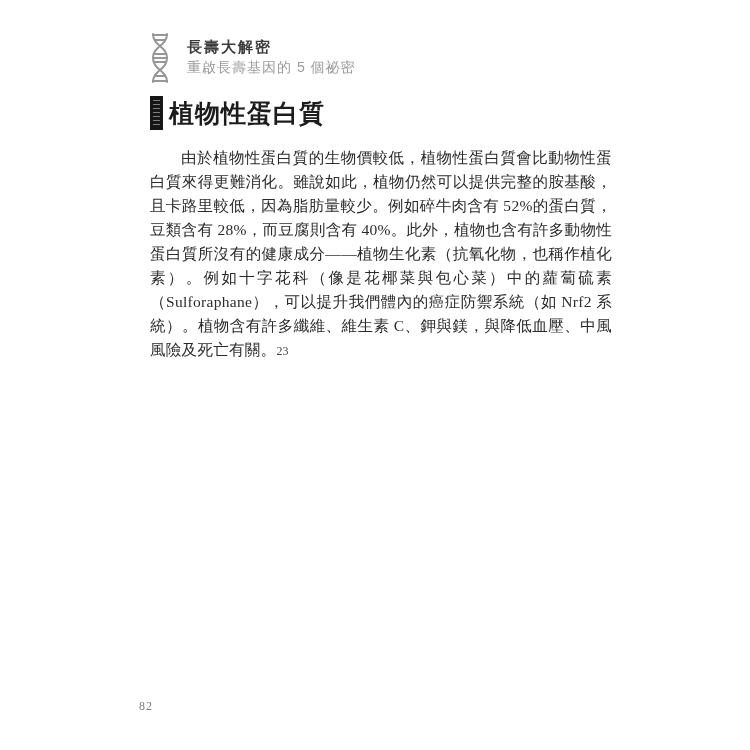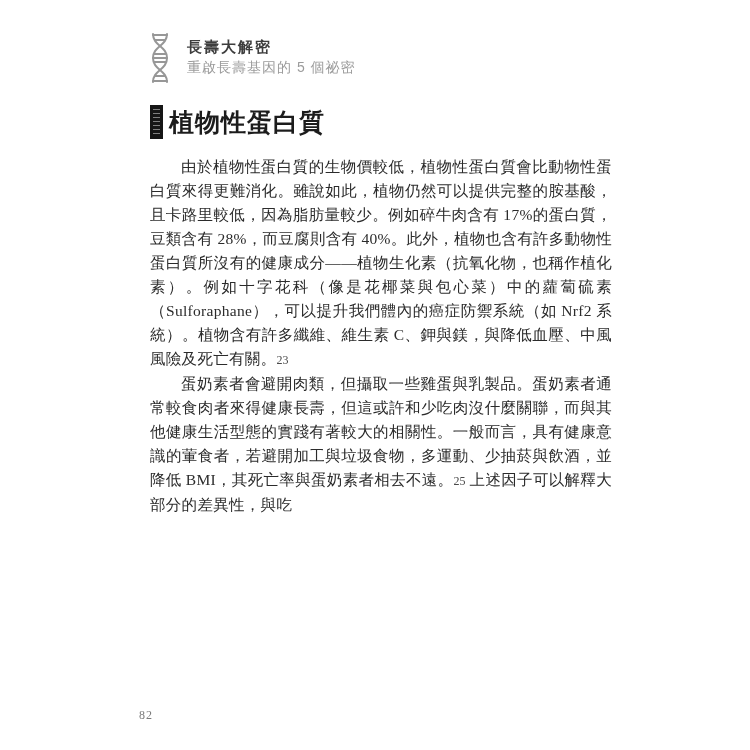--- a/index.html
+++ b/index.html
@@ -8,35 +8,35 @@
   .page { position:relative; width:750px; height:750px; background:#fff; }
 
   
   .book-header { position:absolute; left:144px; top:32px; display:flex; align-items:flex-start; gap:11px; }
   .dna-icon { width:32px; height:52px; display:block; }
   .head-text { padding-top:6px; }
   .book-title { font-family:"Liberation Sans","DejaVu Sans",sans-serif; font-size:15px; font-weight:bold; color:#3d3d3d; letter-spacing:2px; line-height:18px; }
   .book-subtitle { font-family:"Liberation Sans","DejaVu Sans",sans-serif; font-size:14px; color:#9b9b9b; letter-spacing:1px; margin-top:3px; }
 
   
-  .content { position:absolute; left:150px; top:102px; width:462px; }
+  .content { position:absolute; left:150px; top:93px; width:462px; }
 
   .chapter-row { display:flex; align-items:center; height:40px; margin-bottom:13px; }
   .section-tab { position:relative; width:13px; height:34px; background:#161616; margin-right:6px; flex:0 0 auto; }
   .section-tab::after { content:""; position:absolute; left:3px; top:4px; width:7px; height:26px;
       background:repeating-linear-gradient(to bottom, rgba(255,255,255,.75) 0 1px, transparent 1px 4px); opacity:.6; }
   .chapter-title { font-family:"Liberation Sans","DejaVu Sans",sans-serif; font-size:25px; font-weight:bold; color:#1c1c1c; letter-spacing:1px; }
 
   .body-para { font-size:15.5px; line-height:24px; text-align:justify; text-indent:2em; color:#2b2b2b; letter-spacing:0.3px; }
   .footnote { font-size:12px; color:#4a4a4a; letter-spacing:0; }
 
   .sub-title { font-size:19px; font-weight:bold; color:#161616; letter-spacing:1px; margin-top:16px; margin-bottom:16px; }
 
   
-  .folio { position:absolute; left:139px; top:699px; font-size:12px; color:#7a7a7a; letter-spacing:1px;margin-top:9px; }
+  .folio { position:absolute; left:139px; top:699px; font-size:12px; color:#7a7a7a; letter-spacing:1px; }
 </style>
 </head>
 <body>
 
 <div class="page">
 
   <header class="book-header">
     <span>
       <svg class="dna-icon" viewBox="0 0 32 52" fill="none" stroke="#979797" stroke-width="2" stroke-linecap="round">
         <path d="M9 2 C9 14 23 14 23 26 C23 38 9 38 9 50"></path>
@@ -57,27 +57,24 @@
   </header>
 
   <main class="content">
 
     <div class="chapter-row">
       <span class="section-tab"></span>
       <h1 class="chapter-title">植物性蛋白質</h1>
     </div>
 
     <div>
-        <p class="body-para"><span>由於植物性蛋白質的生物價較低，植物性蛋白質會比動物性蛋白質來得更難消化。雖說如此，植物仍然可以提供完整的胺基酸，且卡路里較低，因為脂肪量較少。例如碎牛肉含有 17%的蛋白質，豆類含有 28%，而豆腐則含有 40%。此外，植物也含有許多動物性蛋白質所沒有的健康成分——植物生化素（抗氧化物，也稱作植化素）。例如十字花科（像是花椰菜與包心菜）中的蘿蔔硫素（Sulforaphane），可以提升我們體內的癌症防禦系統（如 Nrf2 系統）。植物含有許多纖維、維生素 C、鉀與鎂，與降低血壓、中風風險及死亡有關。</span><span class="footnote">23</span></p>
+        <p class="body-para"><span>由於植物性蛋白質的生物價較低，植物性蛋白質會比動物性蛋白質來得更難消化。雖說如此，植物仍然可以提供完整的胺基酸，且卡路里較低，因為脂肪量較少。例如碎牛肉含有 52%的蛋白質，豆類含有 28%，而豆腐則含有 40%。此外，植物也含有許多動物性蛋白質所沒有的健康成分——植物生化素（抗氧化物，也稱作植化素）。例如十字花科（像是花椰菜與包心菜）中的蘿蔔硫素（Sulforaphane），可以提升我們體內的癌症防禦系統（如 Nrf2 系統）。植物含有許多纖維、維生素 C、鉀與鎂，與降低血壓、中風風險及死亡有關。</span><span class="footnote">23</span></p>
       </div>
 
 
-    <div>
-        <p class="body-para"><span>蛋奶素者會避開肉類，但攝取一些雞蛋與乳製品。蛋奶素者通常較食肉者來得健康長壽，但這或許和少吃肉沒什麼關聯，而與其他健康生活型態的實踐有著較大的相關性。一般而言，具有健康意識的葷食者，若避開加工與垃圾食物，多運動、少抽菸與飲酒，並降低 BMI，其死亡率與蛋奶素者相去不遠。</span><span class="footnote">25</span><span> 上述因子可以解釋大部分的差異性，與吃</span></p>
-      </div>
 
   </main>
 
   <footer>
     <span class="folio">82</span>
   </footer>
 
 </div>
 
 </body></html>

